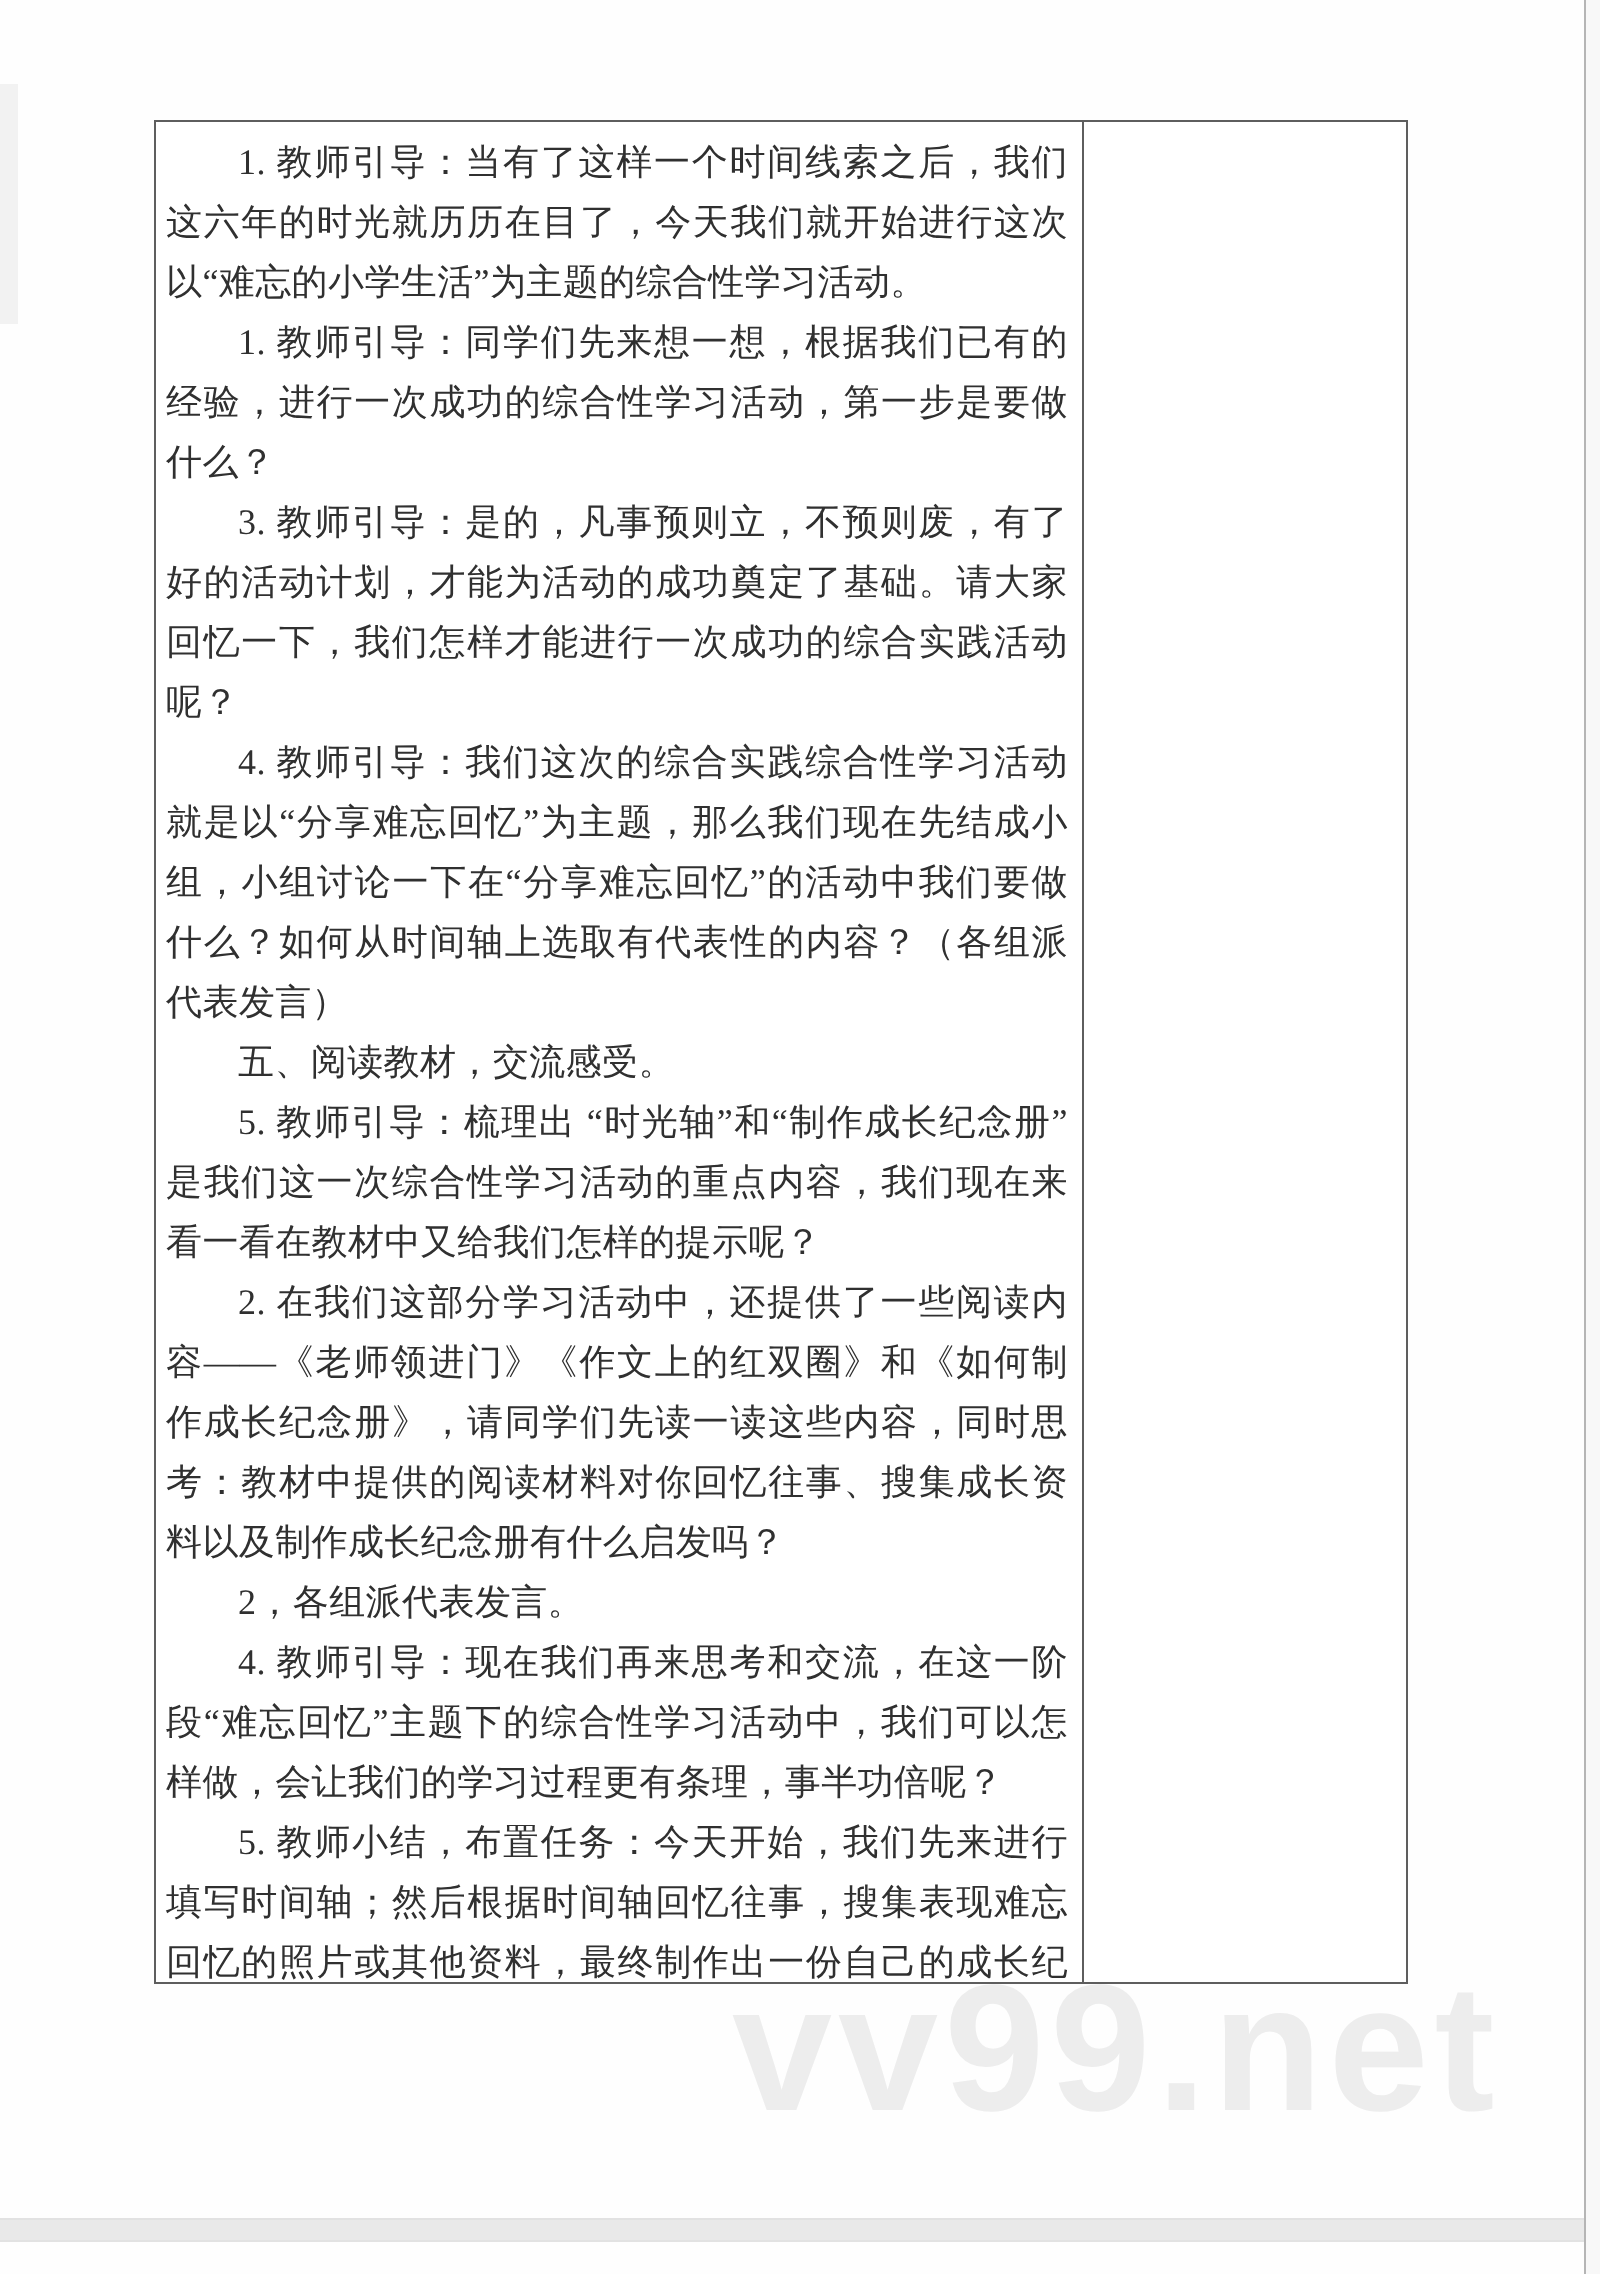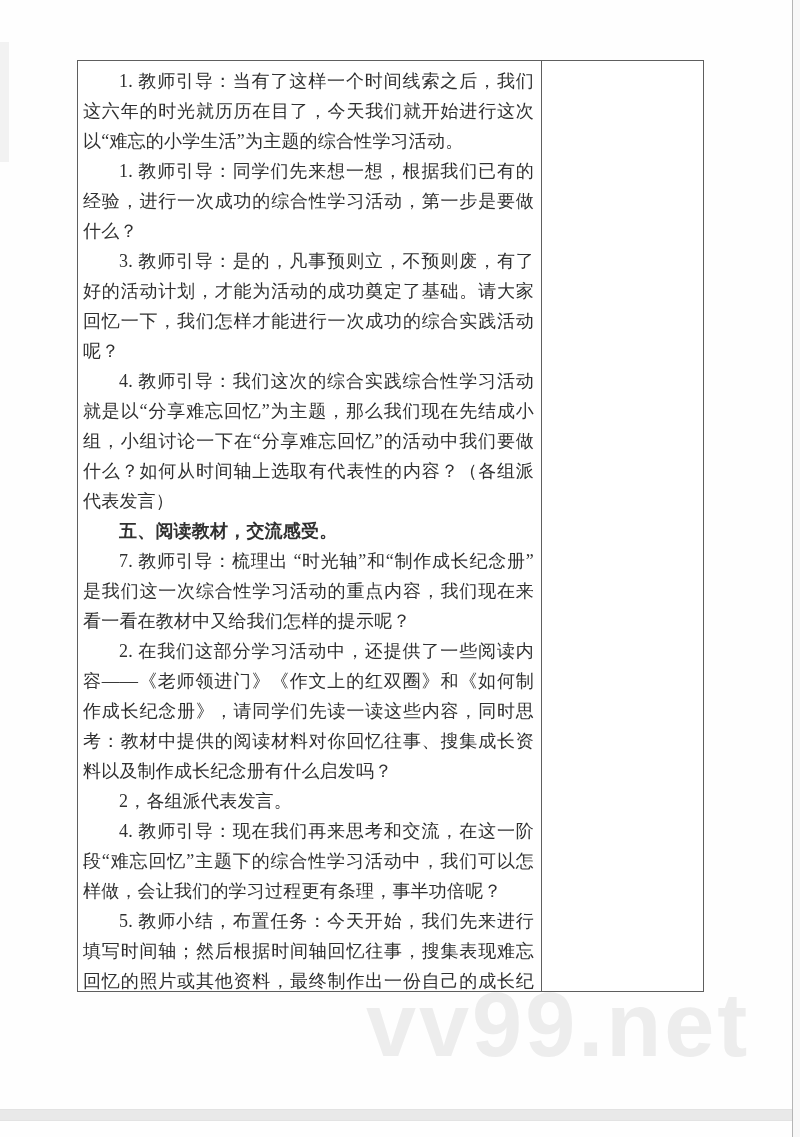--- a/index.html
+++ b/index.html
@@ -41,21 +41,21 @@
   .para {
     margin: 0;
     font-size: 18px;
     line-height: 30px;
     color: var(--text-color, #303030);
     text-indent: 2em;
     text-align: justify;
     letter-spacing: 0.2px;
   }
   .para.bold {
-    font-weight: bold;
+    font-weight: normal;
   }
   
   .watermark {
     position: absolute;
     left: 366px;
     top: 980px;
     font-family: "Liberation Sans", "DejaVu Sans", sans-serif;
     font-weight: bold;
     font-size: 90px;
     line-height: 90px;
@@ -111,21 +111,21 @@
 
   <div class="left-gutter"></div>
 
   <div class="doc-table">
     <div class="cell-content">
         <p class="para">1. 教师引导：当有了这样一个时间线索之后，我们这六年的时光就历历在目了，今天我们就开始进行这次以“难忘的小学生活”为主题的综合性学习活动。</p>
         <p class="para">1. 教师引导：同学们先来想一想，根据我们已有的经验，进行一次成功的综合性学习活动，第一步是要做什么？</p>
         <p class="para">3. 教师引导：是的，凡事预则立，不预则废，有了好的活动计划，才能为活动的成功奠定了基础。请大家回忆一下，我们怎样才能进行一次成功的综合实践活动呢？</p>
         <p class="para">4. 教师引导：我们这次的综合实践综合性学习活动就是以“分享难忘回忆”为主题，那么我们现在先结成小组，小组讨论一下在“分享难忘回忆”的活动中我们要做什么？如何从时间轴上选取有代表性的内容？（各组派代表发言）</p>
         <p class="para bold">五、阅读教材，交流感受。</p>
-        <p class="para">7. 教师引导：梳理出 “时光轴”和“制作成长纪念册”是我们这一次综合性学习活动的重点内容，我们现在来看一看在教材中又给我们怎样的提示呢？</p>
+        <p class="para">5. 教师引导：梳理出 “时光轴”和“制作成长纪念册”是我们这一次综合性学习活动的重点内容，我们现在来看一看在教材中又给我们怎样的提示呢？</p>
         <p class="para">2. 在我们这部分学习活动中，还提供了一些阅读内容——《老师领进门》《作文上的红双圈》和《如何制作成长纪念册》，请同学们先读一读这些内容，同时思考：教材中提供的阅读材料对你回忆往事、搜集成长资料以及制作成长纪念册有什么启发吗？</p>
         <p class="para">2，各组派代表发言。</p>
         <p class="para">4. 教师引导：现在我们再来思考和交流，在这一阶段“难忘回忆”主题下的综合性学习活动中，我们可以怎样做，会让我们的学习过程更有条理，事半功倍呢？</p>
         <p class="para">5. 教师小结，布置任务：今天开始，我们先来进行填写时间轴；然后根据时间轴回忆往事，搜集表现难忘回忆的照片或其他资料，最终制作出一份自己的成长纪念册，希望同学们小组合作，合理分工，合理计划，运用自己的创意给大家呈现一份完美的成果材料，同时也作为我们告别小学时代的纪念品，</p>
       </div>
     <div class="cell-notes"></div>
   </div>
 
   <div class="watermark">vv99.net</div>
 

